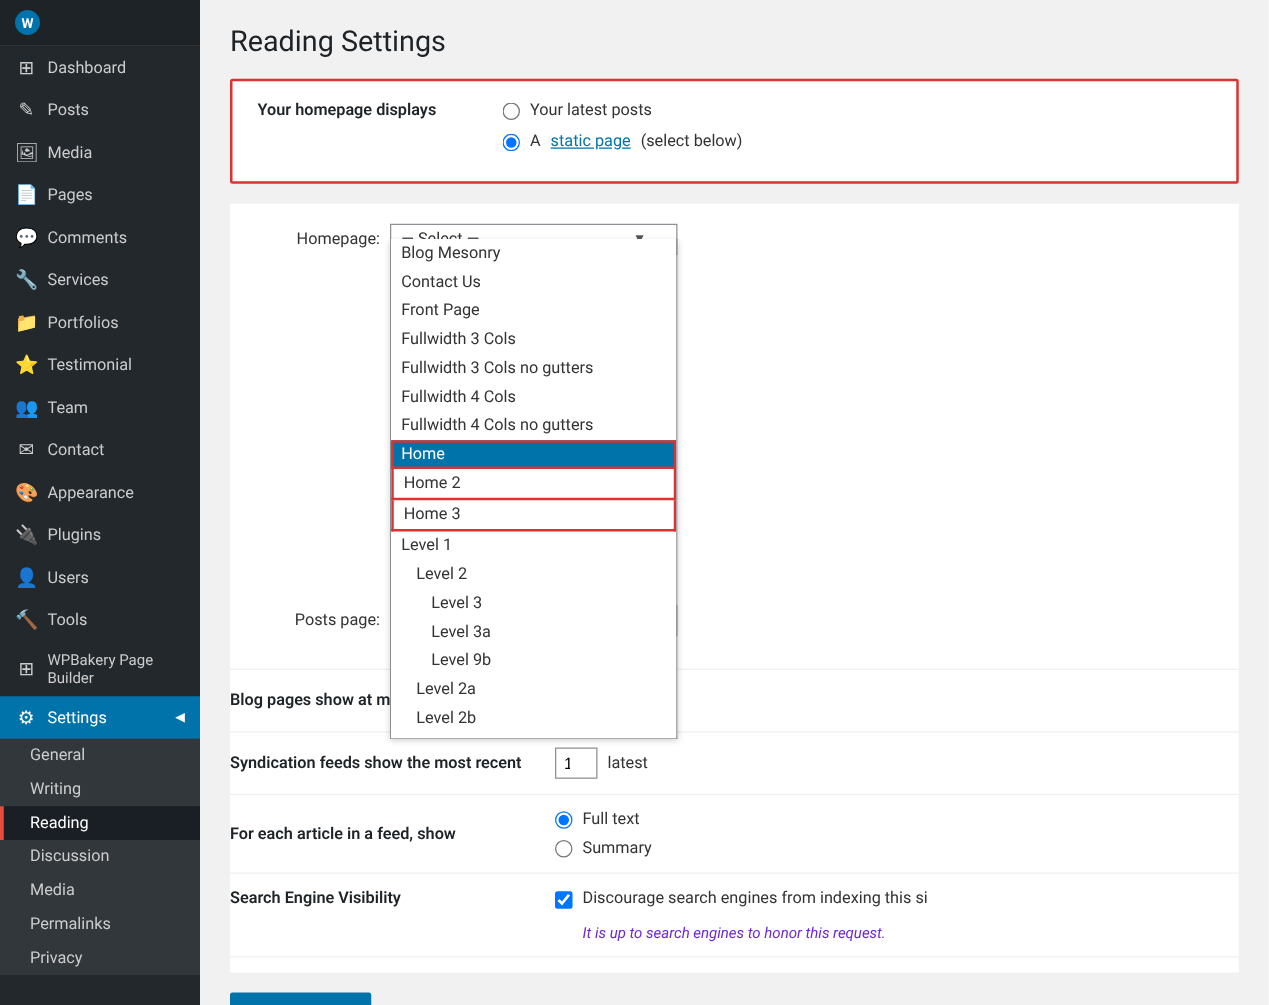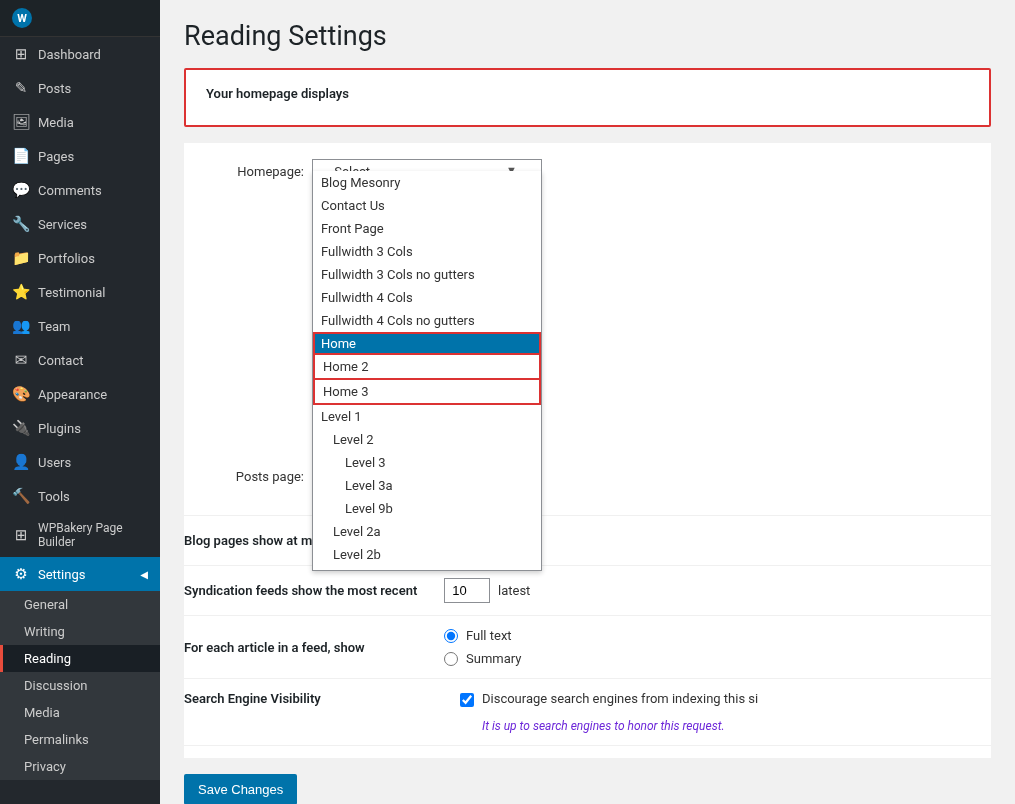--- a/index.html
+++ b/index.html
@@ -62,21 +62,21 @@
 
     
     #main {
       flex: 1;
       background: #f1f1f1;
       overflow-y: auto;
       padding: 20px 24px;
     }
 
     .page-title {
-      font-size: 27px;
+      font-size: 23px;
       font-weight: 400;
       color: #1d2327;
       margin-bottom: 16px;
     }
 
     
     .homepage-section {
       border: 2px solid #dc3232;
       background: #fff;
       padding: 16px 20px;
@@ -164,21 +164,21 @@
       font-size: 13px;
       color: #333;
       cursor: pointer;
     }
     .dropdown-open .option.selected { background: #0073aa; color: #fff; }
     .option-indent-1 { padding-left: 20px !important; }
     .option-indent-2 { padding-left: 32px !important; }
 
     
     .num-input {
-      width: 46px;
+      width: 34px;
       border: 1px solid #8c8f94;
       padding: 4px 6px;
       font-size: 13px;
       text-align: center;
     }
     .unit-text { font-size: 13px; color: #333; }
 
     
     .radio-group { display: flex; flex-direction: column; gap: 8px; }
     .radio-option { display: flex; align-items: center; gap: 8px; font-size: 13px; color: #333; }
@@ -286,20 +286,32 @@
   </div>
 </div>
 
 <div id="main">
   <h1 class="page-title">Reading Settings</h1>
 
   
   <div class="homepage-section">
     <div class="hp-row">
       <div class="hp-label">Your homepage displays</div>
+      <div class="hp-options">
+        <div class="hp-option">
+          <input type="radio" name="homepage" value="latest" style="">
+          <span>Your latest posts</span>
+        </div>
+        <div class="hp-option">
+          <input type="radio" name="homepage" value="static" checked="" style="">
+          <span>A </span>
+            <a>static page</a>
+            <span> (select below)</span>
+        </div>
+      </div>
     </div>
   </div>
 
   
   <div style="background:#fff; padding: 0 0 12px 0;">
 
     <div class="settings-row" style="padding: 12px 0; align-items:flex-start; flex-direction:column;">
       <div style="display:flex; flex-direction:column; gap:10px; padding: 4px 0;">
 
         <div class="field-row">
@@ -371,21 +383,21 @@
           </div>
           <div class="radio-option">
             <input type="radio" name="feed" value="summary" style="">
             <span>Summary</span>
           </div>
         </div>
       </div>
     </div>
 
     <div class="settings-row" style="padding: 12px 0; align-items:flex-start; flex-direction:column; gap:4px;">
-      <div style="display:flex; gap:16px; align-items:flex-start; width:100%;">
+      <div style="display:flex; gap:0; align-items:flex-start; width:100%;">
         <div class="settings-label">Search Engine Visibility</div>
         <div class="settings-control" style="flex-direction:row; align-items:flex-start;">
           <div class="checkbox-row">
             <input type="checkbox" checked="" style="">
             <span>Discourage search engines from indexing this si</span>
           </div>
           <div class="search-note" style="margin-top:4px; padding-left: 22px;">
             <span>It is up to search engines to honor this request.</span>
           </div>
         </div>

